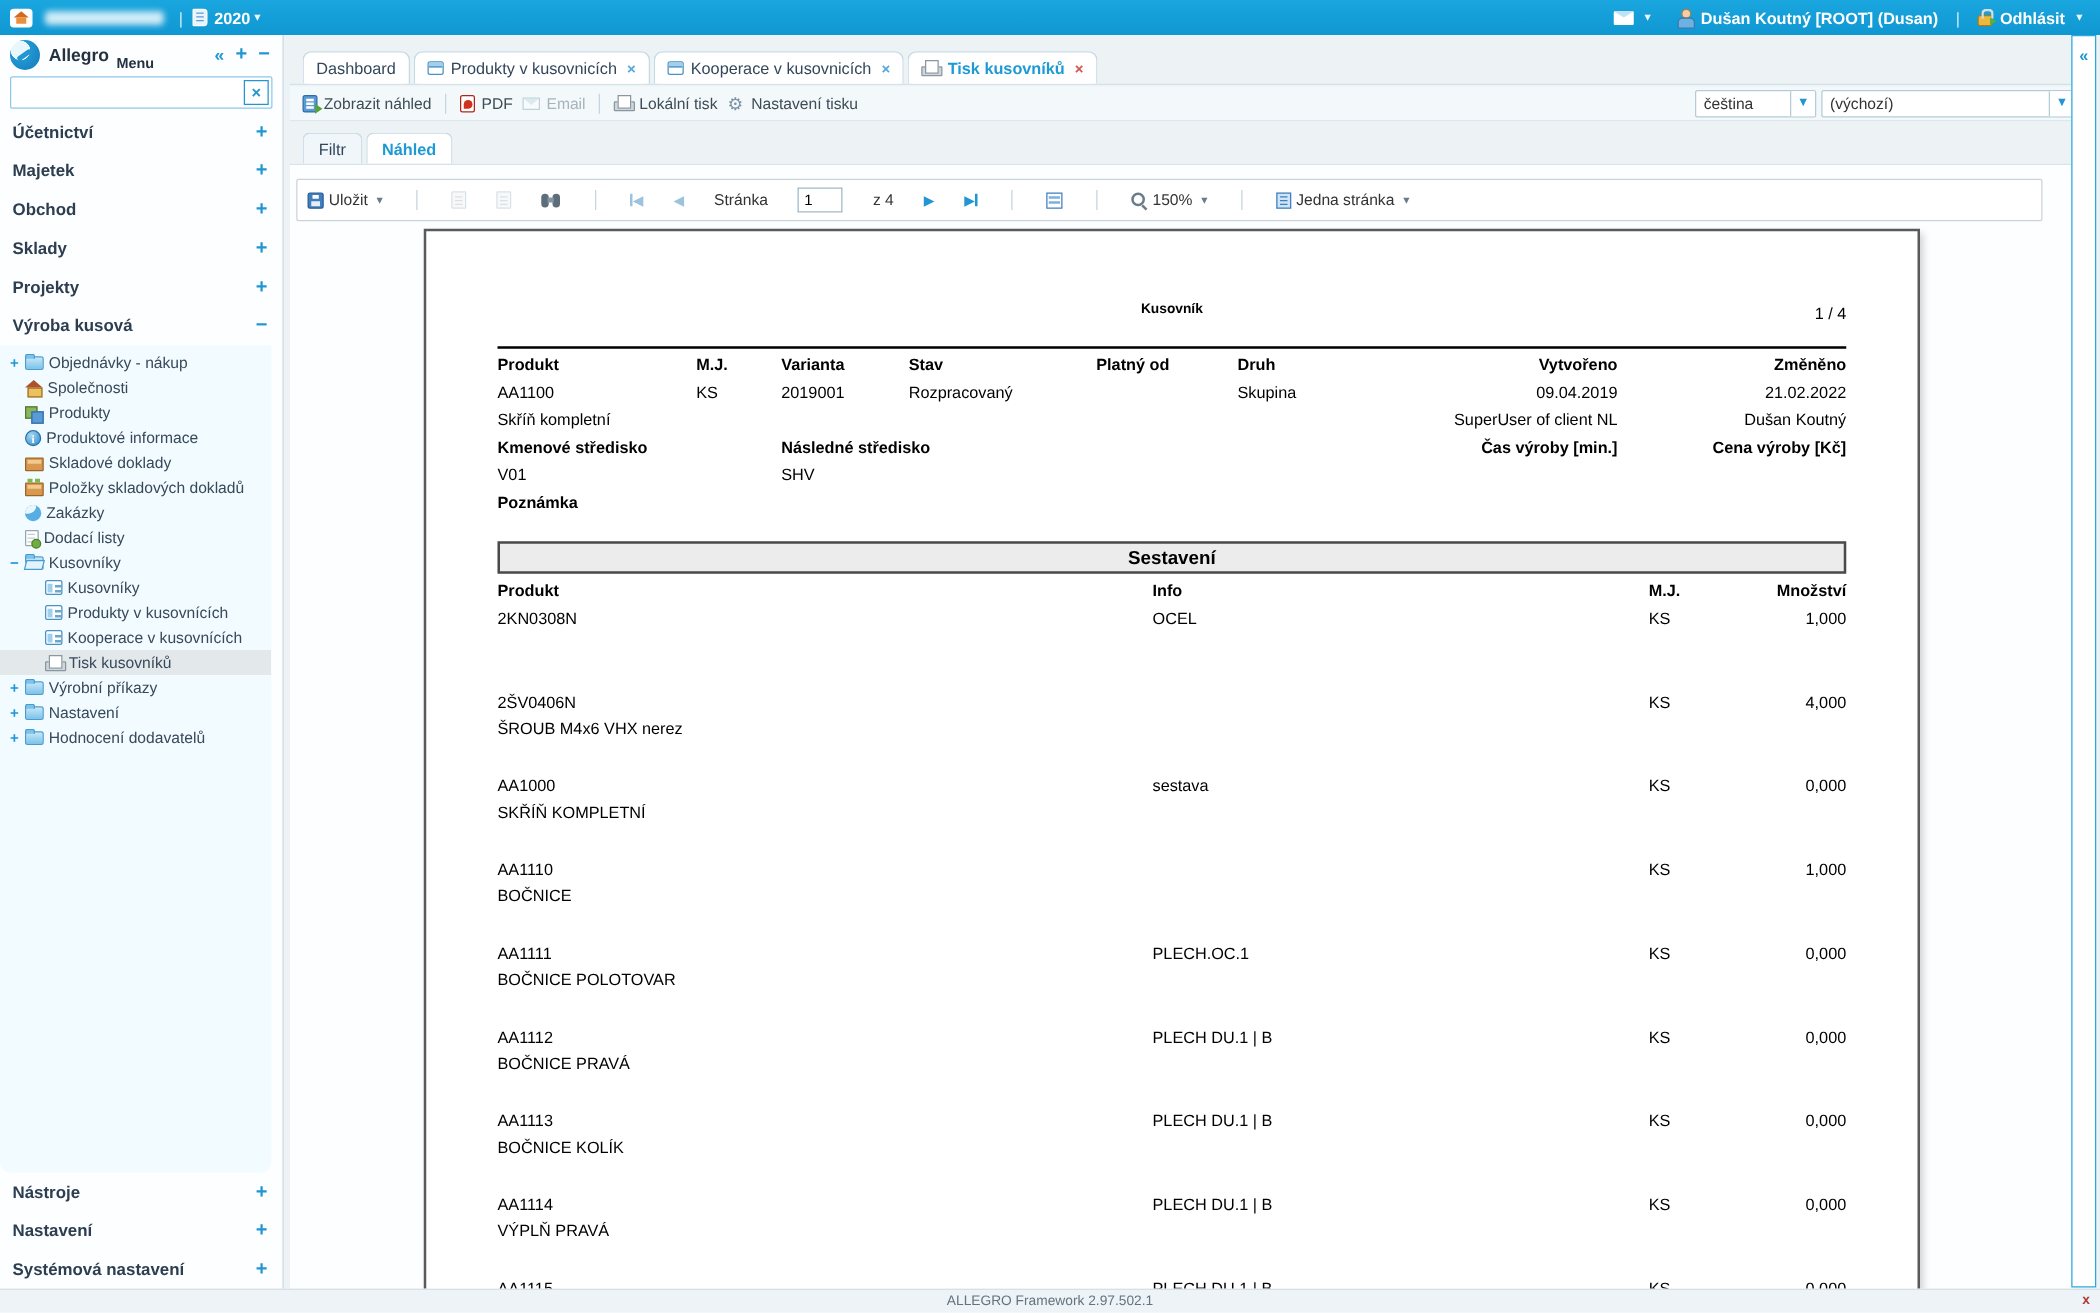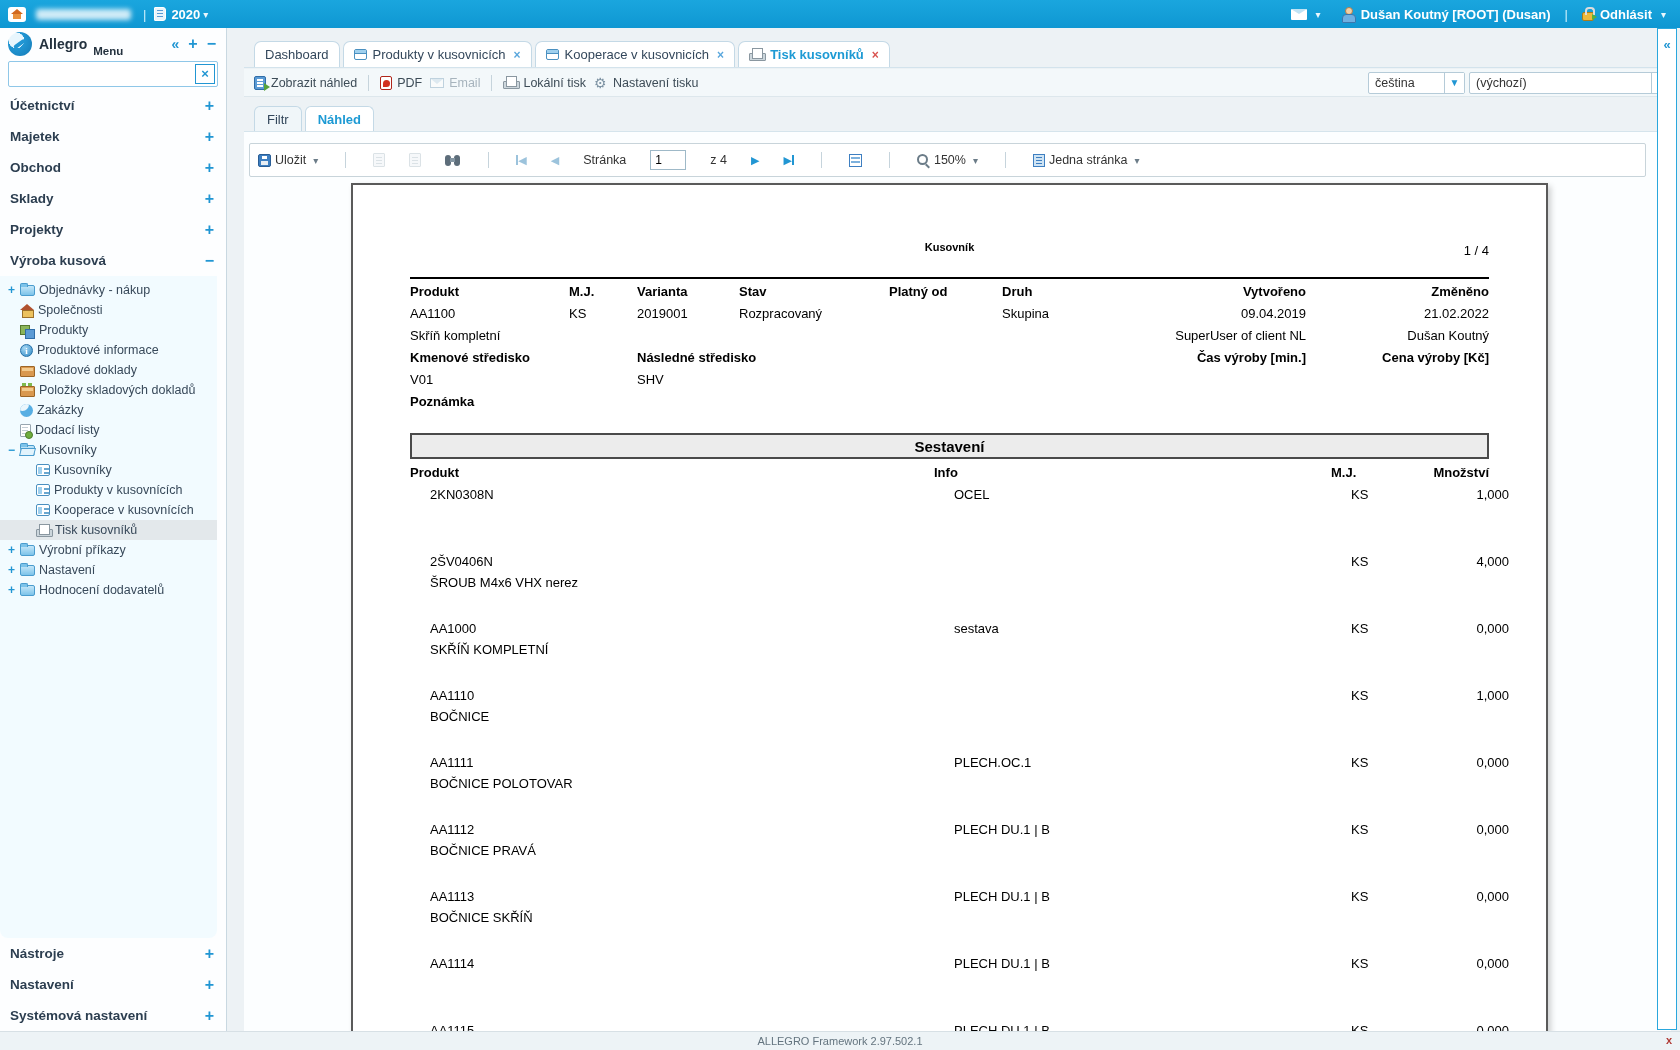--- a/index.html
+++ b/index.html
@@ -78,21 +78,21 @@
   .ico-doc::before { content:""; position:absolute; left:1px; top:2px; width:6px; height:1px; background:#c3cdd4; box-shadow:0 3px 0 #c3cdd4, 0 6px 0 #c3cdd4; }
   .ico-doc::after { content:""; position:absolute; right:-3px; bottom:-3px; width:6px; height:6px; border-radius:50%; background:#6fae3e; border:1px solid #4e7d2a; }
   .ico-table { width:14px; height:12px; background:#fff; border:1px solid #4a90c0; border-radius:2px; }
   .ico-table::before { content:""; position:absolute; left:1px; top:2px; width:4px; height:7px; background:#9fd0ee; }
   .ico-table::after { content:""; position:absolute; left:7px; top:3px; width:5px; height:2px; background:#6aa7cf; box-shadow:0 4px 0 #6aa7cf; }
   .ico-printer { width:15px; height:13px; }
   .ico-printer::before { content:""; position:absolute; left:0; top:5px; width:15px; height:6px; background:#ccd6dc; border:1px solid #8a97a0; border-radius:1px; }
   .ico-printer::after { content:""; position:absolute; left:3px; top:0; width:9px; height:9px; background:#fff; border:1px solid #8a97a0; }
 
   
-  .main { position:absolute; left:244px; top:28px; width:1429px; height:1003px; }
+  .main { position:absolute; left:232px; top:28px; width:1429px; height:1003px; }
   .tabbar { position:absolute; left:0; top:13px; height:27px; right:0; display:flex; align-items:flex-end; padding-left:10px; gap:3px; border-bottom:1px solid #d3e3ec; }
   .tab { height:26px; background:#fff; border:1px solid #c4d9e6; border-bottom:none; border-radius:7px 7px 0 0; display:flex; align-items:center; padding:0 10px; gap:6px; font-size:13px; color:#33475b; cursor:pointer; }
   .tab .tab-label { white-space:nowrap; }
   .tab.active .tab-label { color:#1d9ad4; font-weight:bold; }
   .tab-close { font-size:12px; font-weight:bold; color:#5aa7dd; margin-left:2px; cursor:pointer; line-height:10px; }
   .tab.active .tab-close { color:#d9534f; }
   .ico-window { width:13px; height:11px; background:#fff; border:1px solid #4a90c0; border-radius:2px; }
   .ico-window::before { content:""; position:absolute; left:0; top:0; width:11px; height:3px; background:#9fd0ee; border-bottom:1px solid #4a90c0; }
 
   .toolbar { position:absolute; left:0; top:41px; height:28px; right:0; background:#f3f8fa; border-bottom:1px solid #dde7ec; display:flex; align-items:center; padding-left:10px; gap:8px; font-size:12.5px; color:#3d4c57; }
@@ -154,21 +154,21 @@
   .hgrid > .contents { display:contents; }
   .hcell { height:22px; line-height:20px; white-space:nowrap; overflow:visible; }
   .hb { font-weight:bold; }
   .c1{grid-column:1} .c2{grid-column:2} .c3{grid-column:3} .c4{grid-column:4} .c5{grid-column:5} .c6{grid-column:6} .c7{grid-column:7} .c8{grid-column:8}
   .sp16{grid-column:1/7} .sp12{grid-column:1/3} .sp36{grid-column:3/7}
   .ar { text-align:right; }
   .note-label { font-weight:bold; height:22px; line-height:20px; }
   .asm-box { margin-top:19px; border:2px solid #4a4a4a; background:#ececec; height:26px; text-align:center; font-size:15px; font-weight:bold; line-height:23px; }
   .bom-head { display:grid; grid-template-columns:524px 397px 79px 79px; margin-top:6px; font-weight:bold; }
   .bom-rows { margin-top:6px; }
-  .bom-row { height:67px;margin-left:20px; }
+  .bom-row { height:67px; }
   .bom-grid { display:grid; grid-template-columns:524px 397px 79px 79px; height:17px; line-height:17px; }
   .b-name { margin-top:4px; height:17px; line-height:17px; }
   .right-strip { position:absolute; left:1657px; top:28px; width:20px; height:1002px; background:#fff; border:1px solid #2aa7dd; }
   .right-strip .collapse2 { display:block; text-align:center; color:#2196d3; font-size:13px; font-weight:bold; margin-top:8px; cursor:pointer; }
   .statusbar { position:absolute; left:0; bottom:0; width:1680px; height:19px; background:#edf3f6; border-top:1px solid #d7e0e5; font-size:11px; color:#64747f; }
   .status-text { position:absolute; left:0; right:0; top:3px; text-align:center; }
   .status-close { position:absolute; right:8px; top:2px; color:#b03a35; font-size:11px; font-weight:bold; cursor:pointer; }
 </style>
 </head>
 <body>
@@ -597,30 +597,31 @@
                 <div class="b-name">BOČNICE PRAVÁ</div>
               </div>
 
               <div class="bom-row">
                 <div class="bom-grid">
                   <span>AA1113</span>
                   <span>PLECH DU.1 | B</span>
                   <span>KS</span>
                   <span class="ar">0,000</span>
                 </div>
-                <div class="b-name">BOČNICE SKŘÍŇ</div>
+                <div class="b-name">BOČNICE KOLÍK</div>
               </div>
 
               <div class="bom-row">
                 <div class="bom-grid">
                   <span>AA1114</span>
                   <span>PLECH DU.1 | B</span>
                   <span>KS</span>
                   <span class="ar">0,000</span>
                 </div>
+                <div class="b-name">VÝPLŇ PRAVÁ</div>
               </div>
 
               <div class="bom-row">
                 <div class="bom-grid">
                   <span>AA1115</span>
                   <span>PLECH DU.1 | B</span>
                   <span>KS</span>
                   <span class="ar">0,000</span>
                 </div>
 

